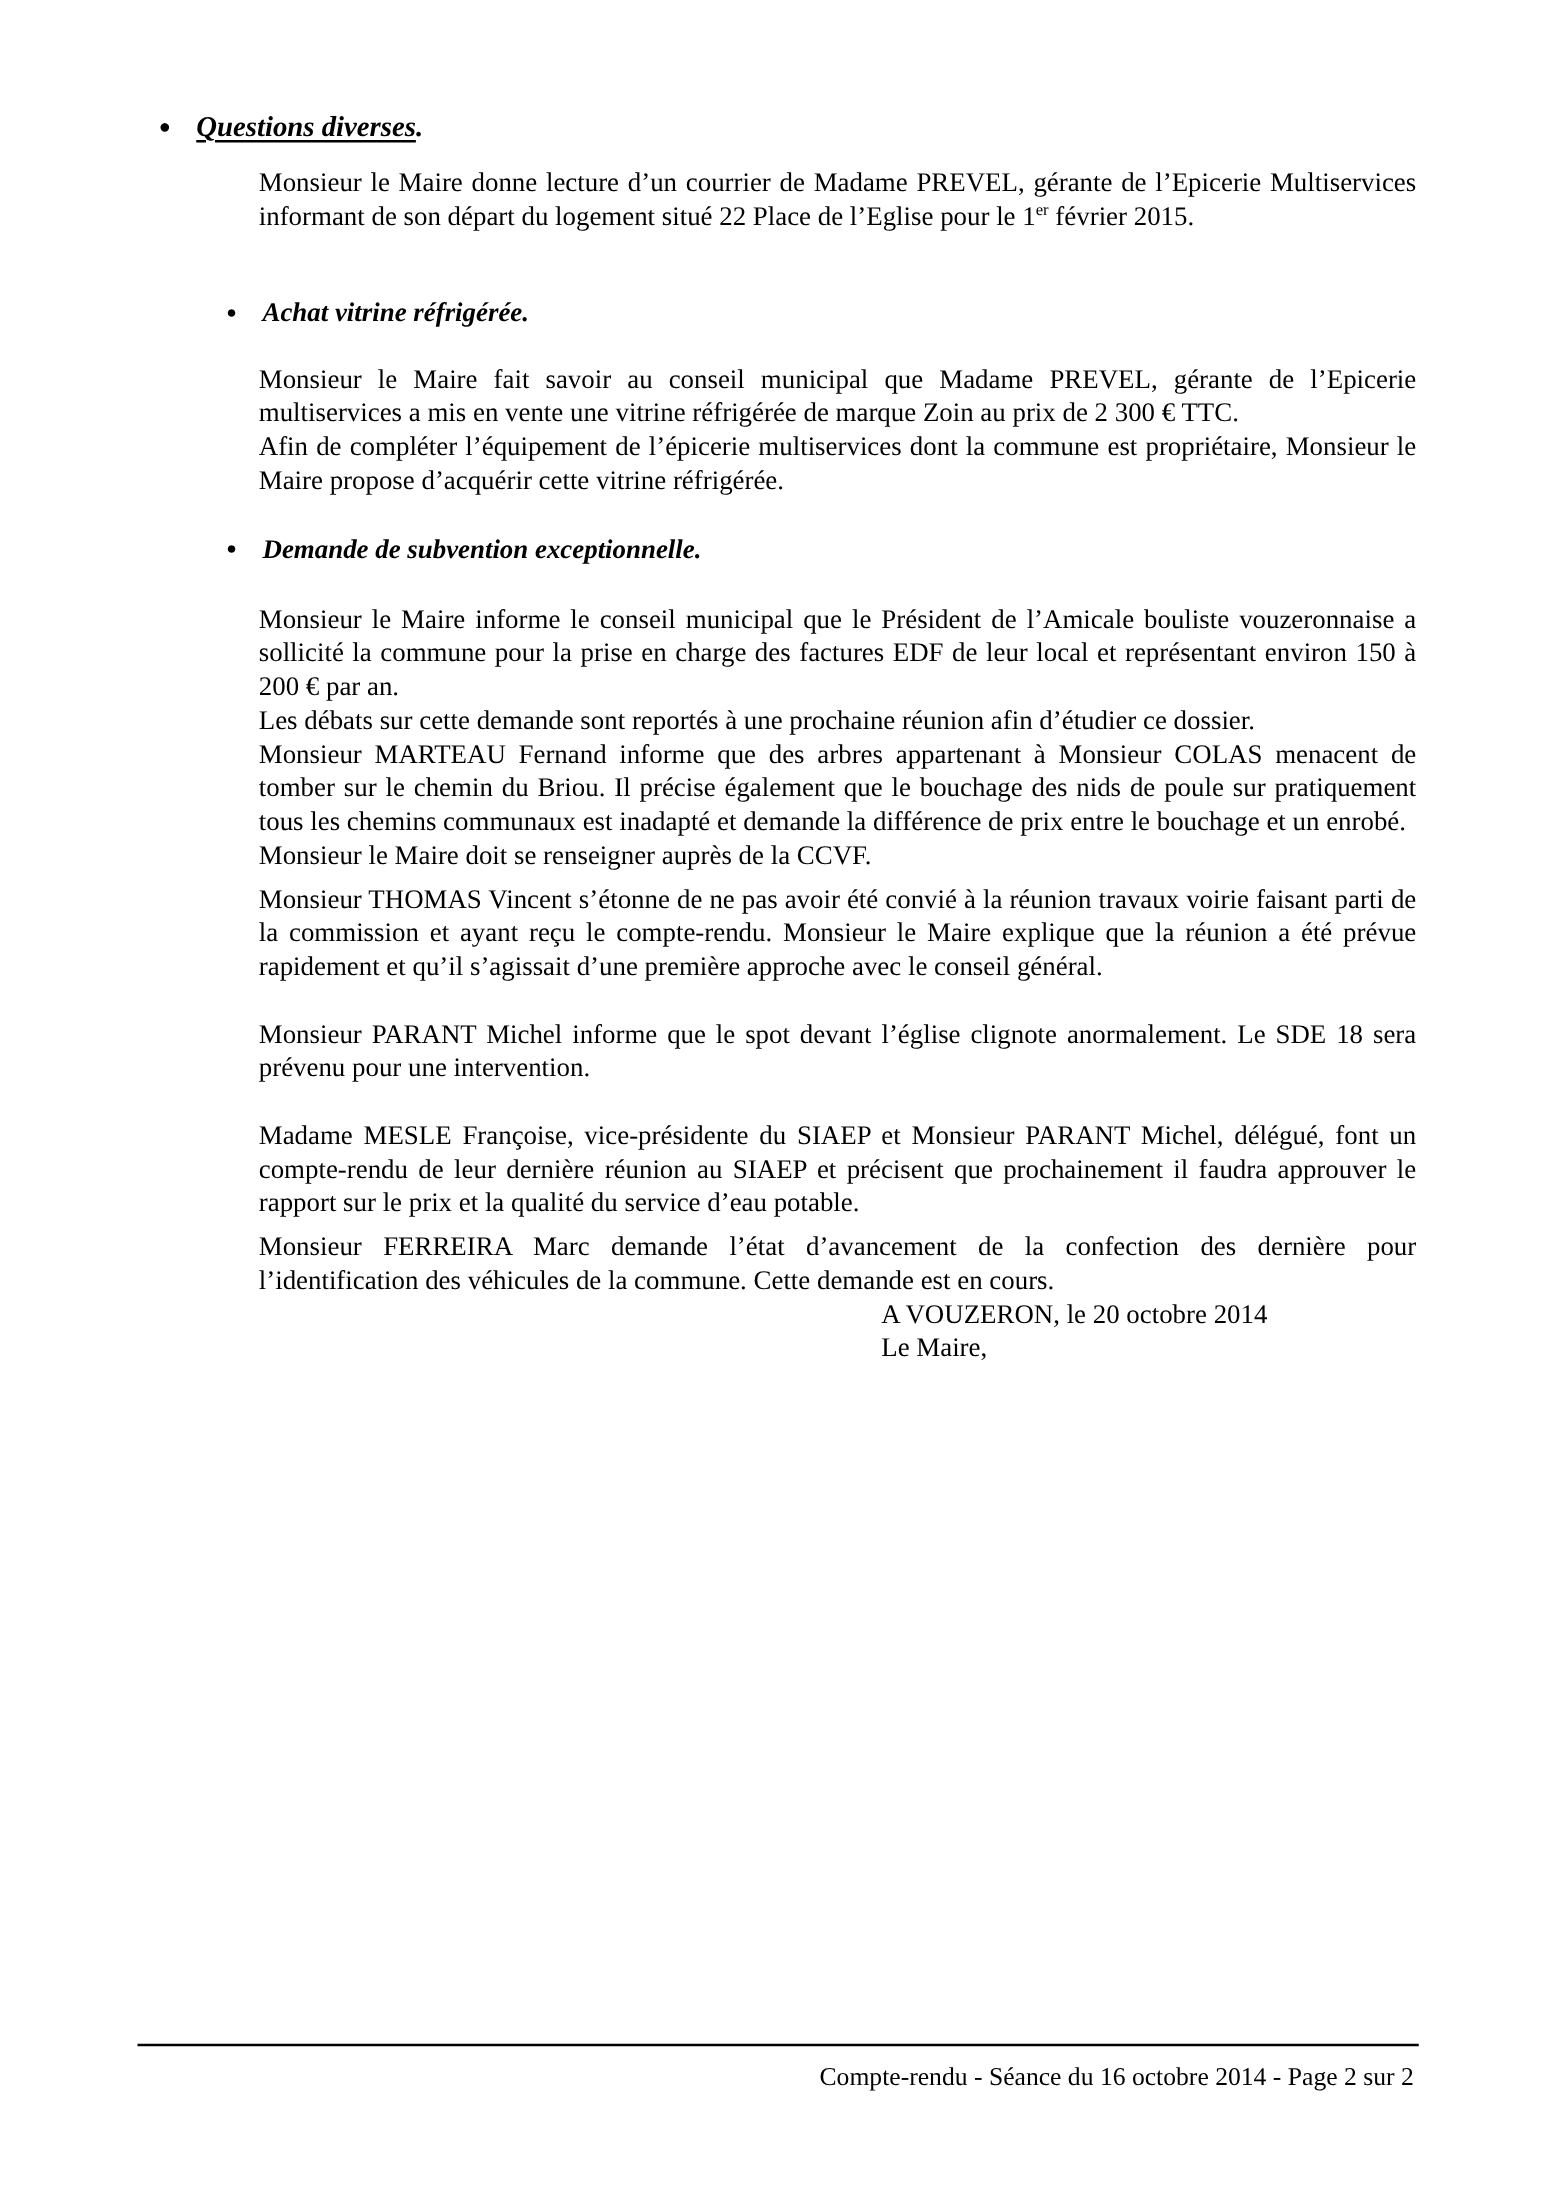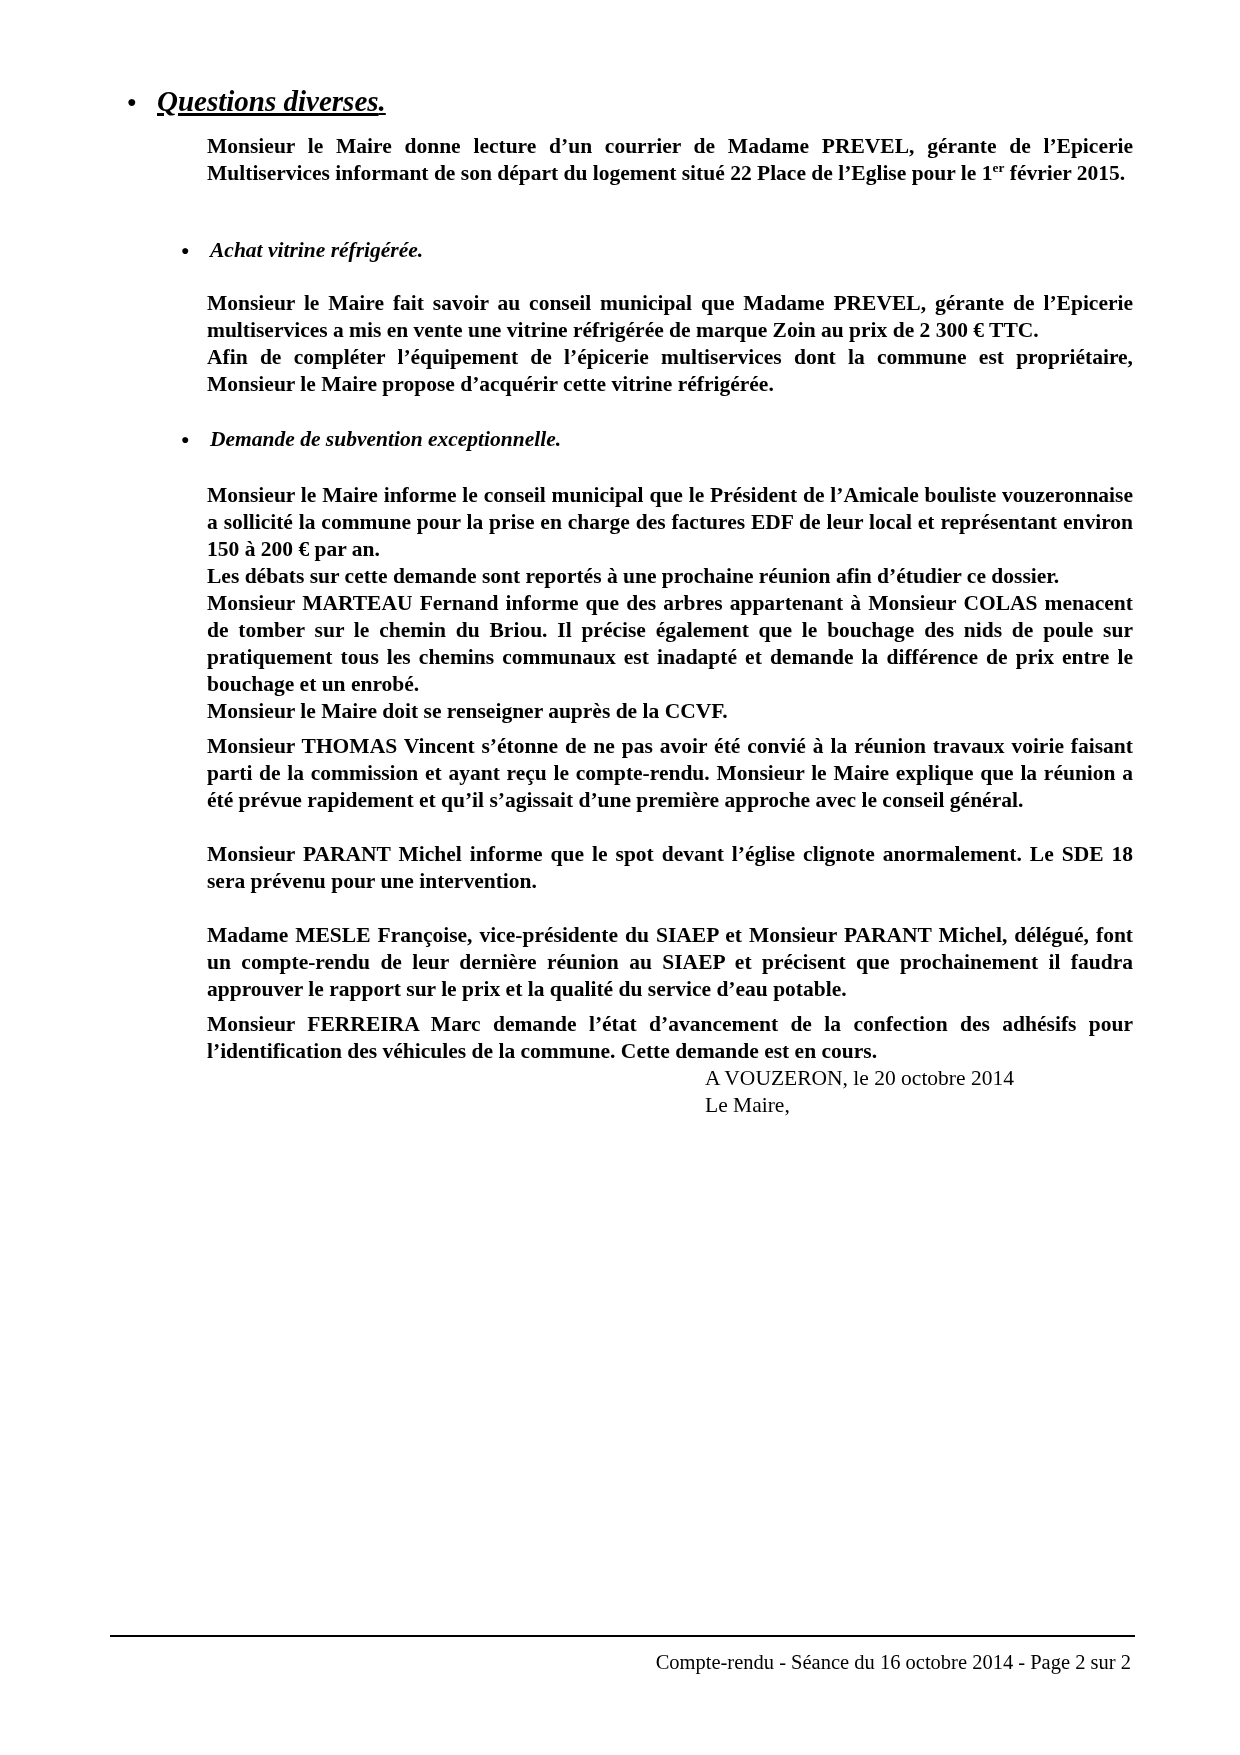--- a/index.html
+++ b/index.html
@@ -24,22 +24,21 @@
     line-height: 27px;
   }
   .h1row .bullet {
     width: 30px;
     font-size: 16px;
     flex: 0 0 auto;
   }
   .h1row .h1txt {
     font-weight: bold;
     font-style: italic;
-    font-size: 29px;
-    text-decoration: underline;
+    font-size: 23px;
   }
   .h1row .h1txt .underlined {
     text-decoration: underline;
     text-decoration-thickness: 2px;
     text-underline-offset: 3px;
   }
   .h2row {
     display: flex;
     margin-left: 181px;
     margin-right: 107px;
@@ -52,21 +51,20 @@
   }
   .h2row .h2txt {
     font-weight: bold;
     font-style: italic;
     font-size: 21.5px;
   }
   .para {
     margin: 0 107px 0 207px;
     text-align: justify;
     text-justify: inter-word;
-    font-weight: bold;
   }
   sup {
     font-size: 0.62em;
     line-height: 0;
     vertical-align: super;
   }
   .mt18 { margin-top: 18px; }
   .mt20 { margin-top: 8px; }
   .mt24 { }
   .mt26 { margin-top: 26px; }
@@ -131,21 +129,21 @@
     <p class="para">Monsieur MARTEAU Fernand informe que des arbres appartenant à Monsieur COLAS menacent de tomber sur le chemin du Briou. Il précise également que le bouchage des nids de poule sur pratiquement tous les chemins communaux est inadapté et demande la différence de prix entre le bouchage et un enrobé.</p>
     <p class="para">Monsieur le Maire doit se renseigner auprès de la CCVF.</p>
   </div>
 
   <p class="para mt20">Monsieur THOMAS Vincent s’étonne de ne pas avoir été convié à la réunion travaux voirie faisant parti de la commission et ayant reçu le compte-rendu. Monsieur le Maire explique que la réunion a été prévue rapidement et qu’il s’agissait d’une première approche avec le conseil général.</p>
 
   <p class="para mt27">Monsieur PARANT Michel informe que le spot devant l’église clignote anormalement. Le SDE 18 sera prévenu pour une intervention.</p>
 
   <p class="para mt27">Madame MESLE Françoise, vice-présidente du SIAEP et Monsieur PARANT Michel, délégué, font un compte-rendu de leur dernière réunion au SIAEP et précisent que prochainement il faudra approuver le rapport sur le prix et la qualité du service d’eau potable.</p>
 
-  <p class="para mt20">Monsieur FERREIRA Marc demande l’état d’avancement de la confection des adhésifs pour l’identification des véhicules de la commune. Cette demande est en cours.</p>
+  <p class="para mt20">Monsieur FERREIRA Marc demande l’état d’avancement de la confection des dernière pour l’identification des véhicules de la commune. Cette demande est en cours.</p>
 
   <div class="signature">
     <div>A VOUZERON, le 20 octobre 2014</div>
     <div>Le Maire,</div>
   </div>
 
   <div class="footer-rule"></div>
   <div class="footer-text">Compte-rendu - Séance du 16 octobre 2014 - Page 2 sur 2</div>
 
 </div>

